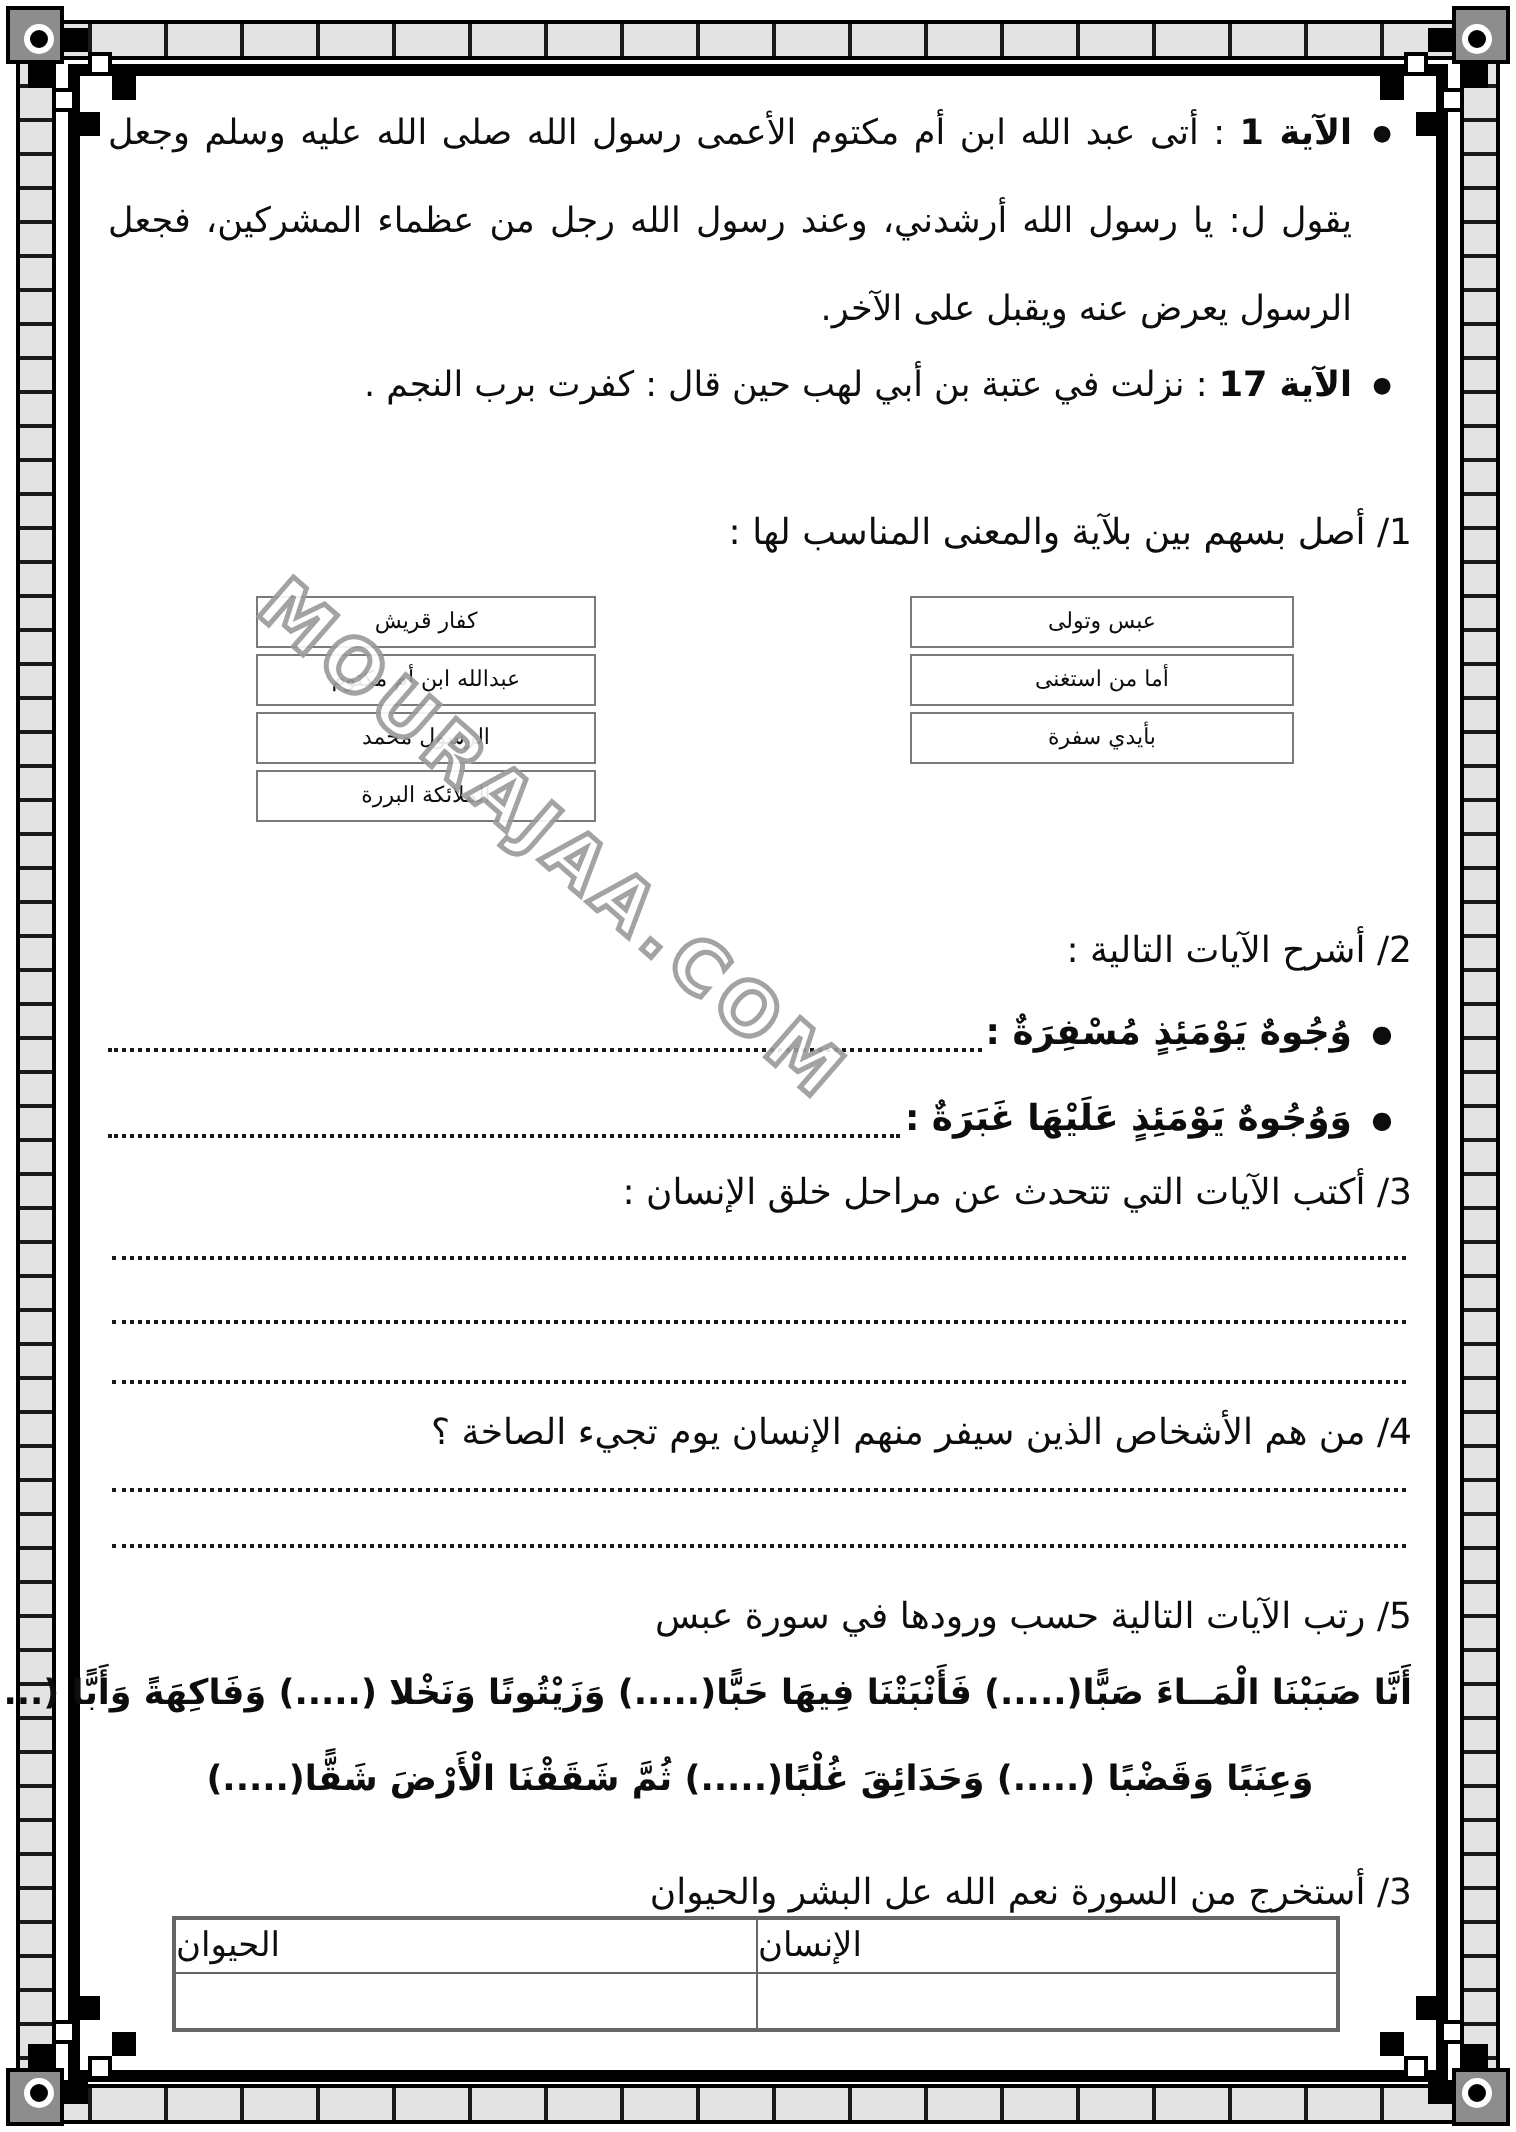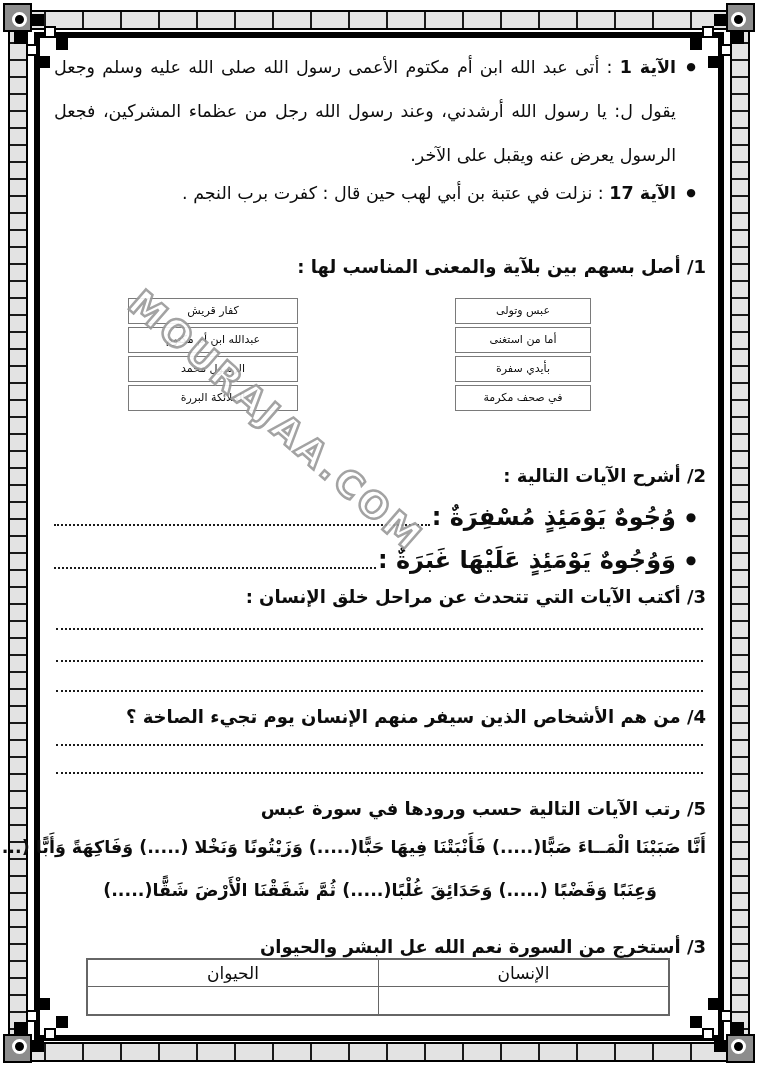--- a/index.html
+++ b/index.html
@@ -61,54 +61,54 @@
   .bullet-marker { width:30px; flex:0 0 30px; text-align:center; font-size:11px; }
   .b1 { top:5px; }
   .b1 .bullet-marker { line-height:44px; }
   .b1 .btxt { line-height:44px; text-align:justify; }
   .b2 { top:138px; }
   .b2 .bullet-marker { line-height:30px; }
   .b2 .btxt { line-height:30px; }
   .blabel { font-weight:bold; }
 
   .h-tamarin { top:170px; font-weight:bold; font-size:21px; }
-  .qtitle { font-size:18px;font-weight:bold; }
+  .qtitle { font-size:18px; }
   .q1t { top:216px; }
 
   .match-wrap { top:258px; height:150px; }
   .mtable { position:absolute; top:0; }
-  .mtable.ayat     { left:401px; width:136px; }
+  .mtable.ayat     { left:401px; width:192px; }
   .mtable.meanings { left:74px;  width:170px; }
   .mrow { height:26px; line-height:24px; border:1px solid #7a7a7a; background:#fff;
           text-align:center; font-size:11px; margin-top:3px; }
   .mrow:first-child { margin-top:0; }
 
   .q2t { top:425px; }
   .q2item { display:flex; align-items:stretch; height:40px; }
   .q2i1 { top:457px; } .q2i2 { top:500px; }
   .q2item .bullet-marker { line-height:40px; font-size:12px; }
-  .quran { font-weight:bold; font-size:24px; line-height:40px; white-space:nowrap; }
+  .quran { font-weight:bold; font-size:18px; line-height:40px; white-space:nowrap; }
   .leader { flex:1 1 auto; border-bottom:2px dotted #1a1a1a; margin-bottom:11px; margin-right:2px; }
 
   .q3t { top:546px; }
   .dline { position:absolute; left:2px; right:3px; border-top:2px dotted #1a1a1a; height:0; }
   .d3a { top:588px; } .d3b { top:620px; } .d3c { top:650px; }
   .q4t { top:666px; }
   .d4a { top:704px; } .d4b { top:732px; }
 
   .q5t { top:758px; }
   .q5line { font-weight:bold; font-size:17.5px; white-space:nowrap; }
   .q5l1 { top:797px; text-align:right; }
   .q5l2 { top:840px; text-align:center; }
 
   .q6t { top:896px; }
   .t6 { position:absolute; top:918px; left:32px; width:584px; border:2px solid #666; background:#fff; }
   .t6row { display:flex; height:27px; }
   .t6row.head { border-bottom:1px solid #666; }
-  .t6cell { flex:1 1 50%; text-align:center; line-height:26px; font-size:17px; }
+  .t6cell { flex:1 1 50%; text-align:left; line-height:26px; font-size:17px; }
   .t6cell:first-child { border-left:1px solid #666; }
 
   
   .watermark {
     position:absolute; top:282px; left:148px; z-index:6;
     transform:rotate(41deg); transform-origin:0 0;
     font-size:36px; font-weight:bold; letter-spacing:4px;
     color:#ffffff; -webkit-text-stroke:2.5px #9a9a9a;
     text-shadow:1px 1px 0 #c9c9c9; opacity:.9; white-space:nowrap;
   }
@@ -184,21 +184,20 @@
     </div>
 
 
     <div class="abs qtitle q1t">1/ أصل بسهم بين بلآية والمعنى المناسب لها :</div>
 
     <div class="abs match-wrap">
       <div class="mtable ayat">
         <div class="mrow">عبس وتولى</div>
         <div class="mrow">أما من استغنى</div>
         <div class="mrow">بأيدي سفرة</div>
-        <div class="mrow">في صحف مكرمة</div>
       </div>
       <div class="mtable meanings">
         <div class="mrow">كفار قريش</div>
         <div class="mrow">عبدالله ابن أم مكتوم</div>
         <div class="mrow">الرسول محمد</div>
         <div class="mrow">الملائكة البررة</div>
       </div>
     </div>
 
     <div class="abs qtitle q2t">2/ أشرح الآيات التالية :</div>

